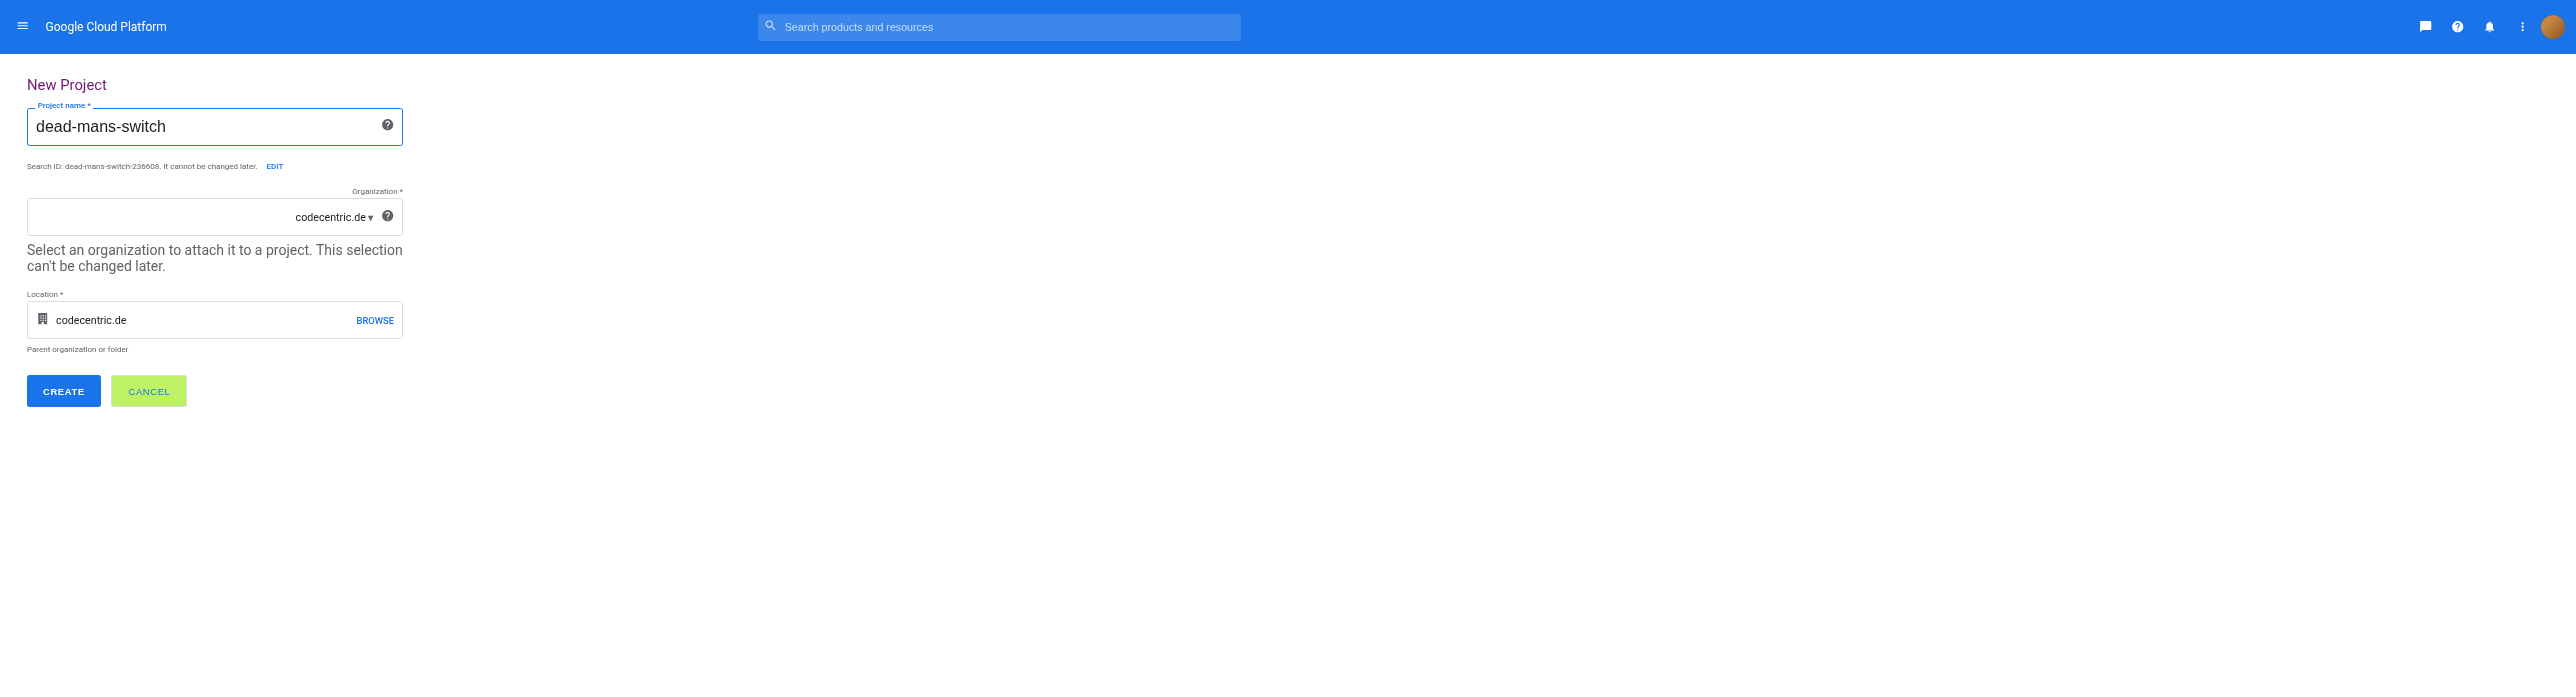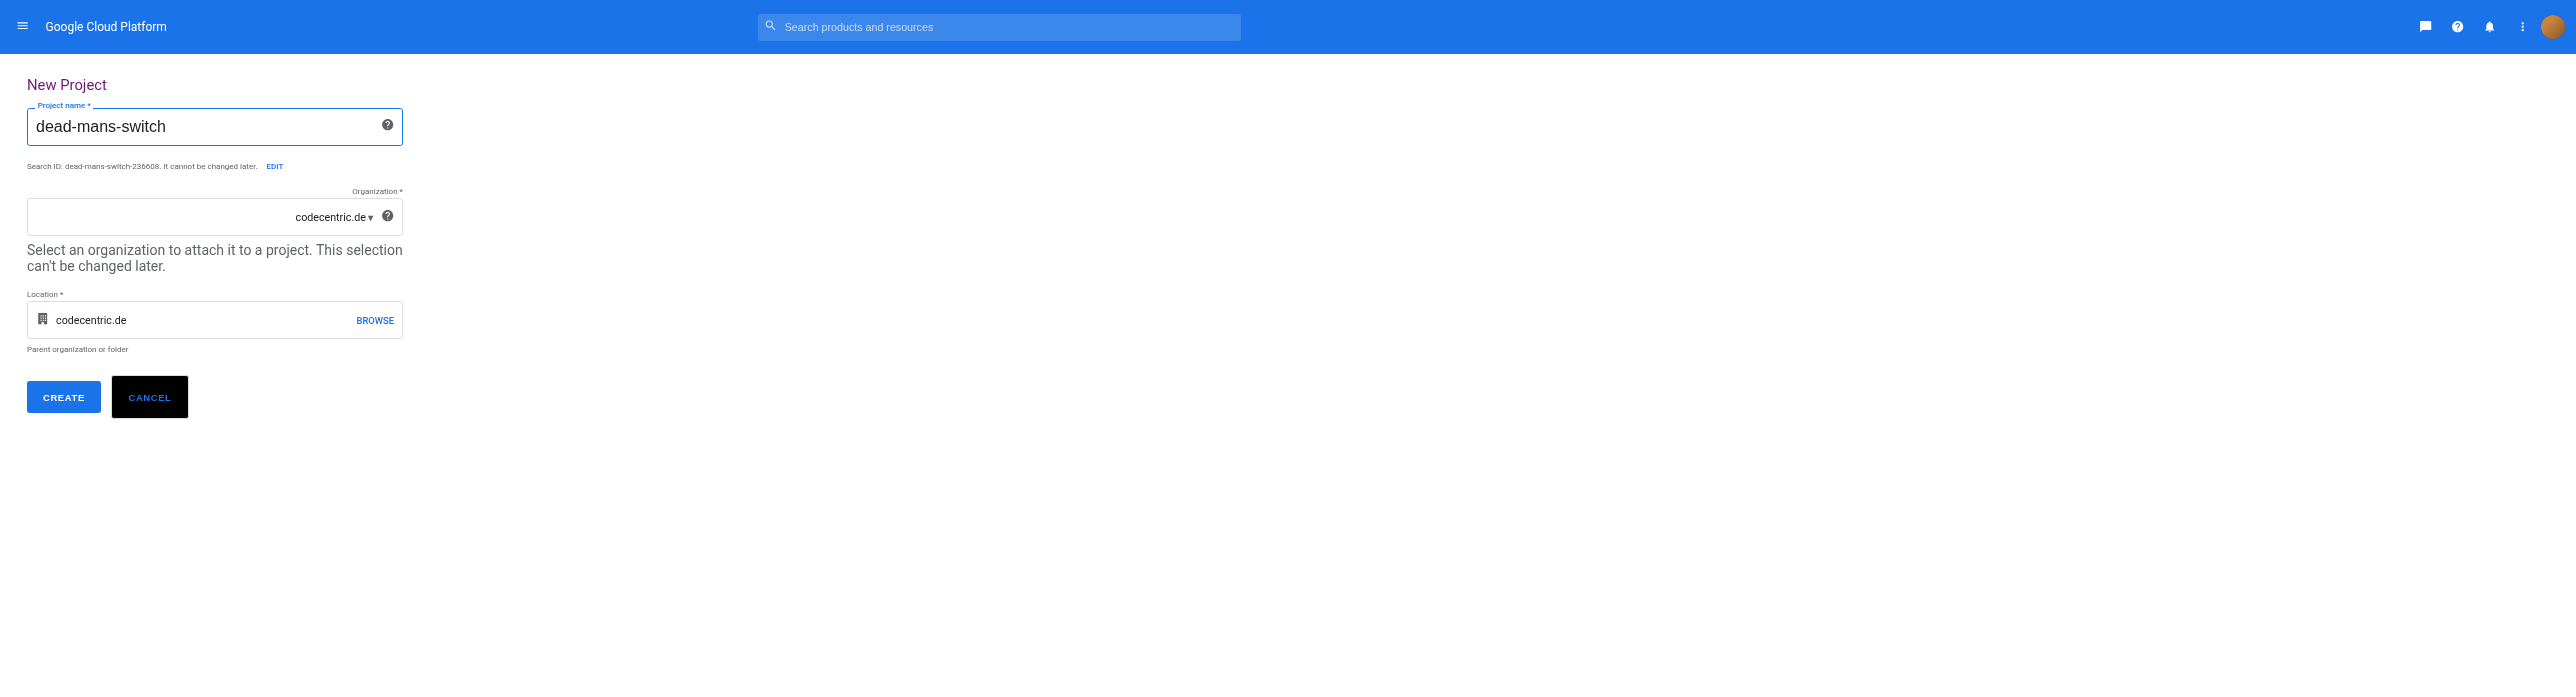--- a/index.html
+++ b/index.html
@@ -273,28 +273,28 @@
       border-radius: 2.7px;
       padding: 0 16px;
       height: 32px;
       font-size: 9.4px;
       font-weight: 700;
       letter-spacing: 0.07em;
       cursor: pointer;
       text-transform: uppercase;
     }
     .btn-cancel {
-      background: #000000;
+      background: #bef264;
       color: #1a73e8;
       border: 0.7px solid #dadce0;
       border-radius: 2.7px;
       padding: 0 16px;
-      height: 44px;
+      height: 32px;
       font-size: 9.4px;
-      font-weight: 700;
+      font-weight: 400;
       letter-spacing: 0.07em;
       cursor: pointer;
       text-transform: uppercase;
     }
 
     
     .icon-svg { width: 13.4px; height: 13.4px; fill: currentColor; display: inline-block; }
   </style>
 </head>
 <body>

